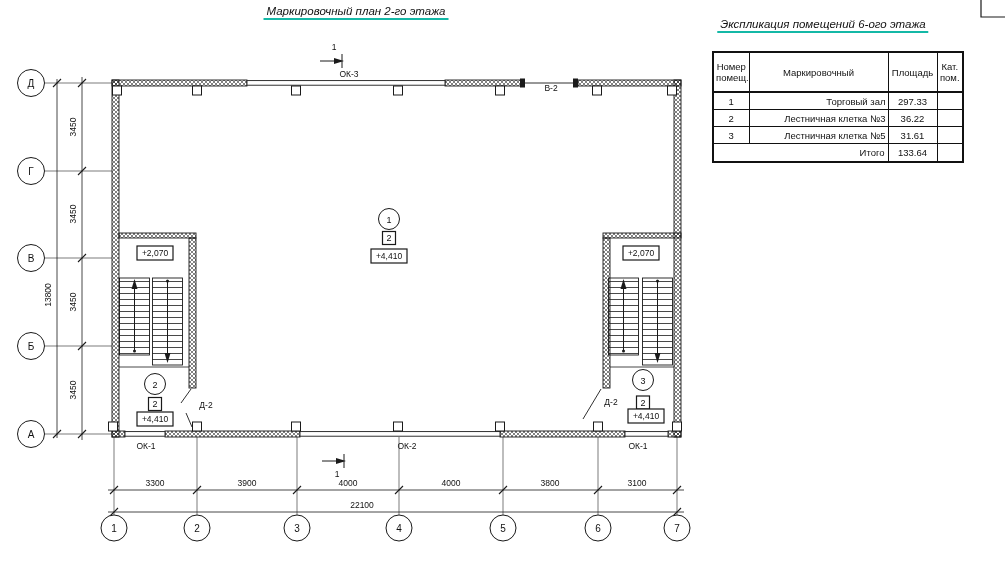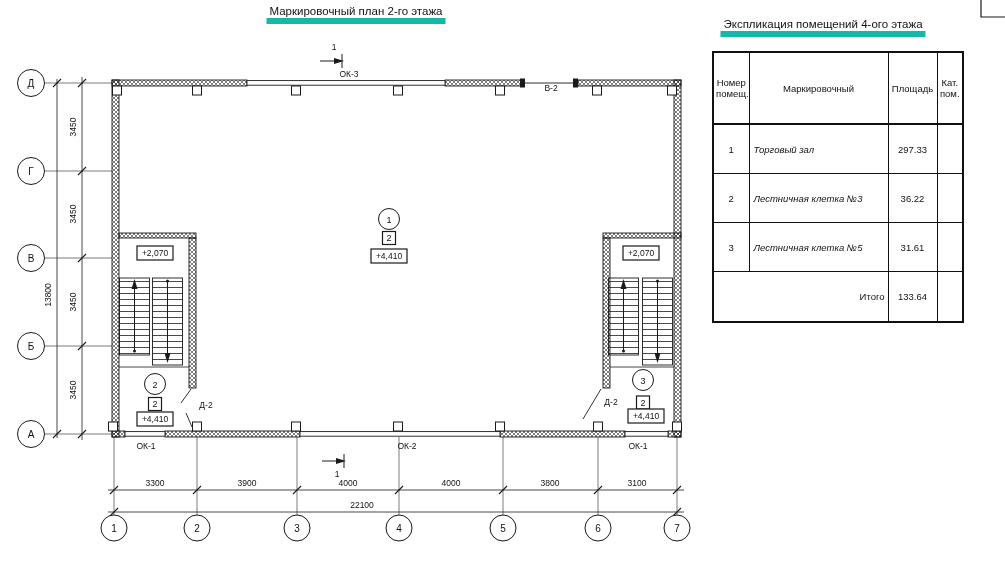--- a/index.html
+++ b/index.html
@@ -1,50 +1,50 @@
 <!DOCTYPE html>
 <html><head>
 <meta charset="utf-8">
 <style>
   html,body{margin:0;padding:0;}
   body{
     width:1005px;height:582px;position:relative;background:#ffffff;
     font-family:"Liberation Sans",sans-serif;color:#111;overflow:hidden;
   }
   .title{
-    position:absolute;font-size:11.5px;white-space:nowrap;
-    border-bottom:6px solid #14b8a6;padding:0 3px 1px;transform:translateX(-50%);
+    position:absolute;font-style:italic;font-size:11.5px;white-space:nowrap;
+    border-bottom:2px solid #14b8a6;padding:0 3px 1px;transform:translateX(-50%);
   }
   #plan-title{left:356px;top:5px;}
   #table-title{left:823px;top:18px;}
   svg.plan{position:absolute;left:0;top:0;}
   table.expl{
     position:absolute;left:712px;top:51px;width:250px;border-collapse:collapse;
     font-size:9.5px;table-layout:fixed;border:2px solid #111;
   }
   .expl th,.expl td{
-    border:1px solid #111;padding:16px 2px;font-weight:normal;
+    border:1px solid #111;padding:0 2px;font-weight:normal;
     overflow:hidden;white-space:nowrap;text-align:center;vertical-align:middle;
   }
   .expl thead th{height:38px;border-bottom:2px solid #111;}
   .expl tbody td{height:16px;}
-  .expl .c-name{text-align:left;padding-left:4px;font-style:italic;}
+  .expl .c-name{text-align:right;padding-left:4px;}
   .expl .total-label{text-align:right;padding-right:3px;margin-top:35px;}
   .expl tr.total td{height:17px;}
   svg text{fill:#111;font-family:"Liberation Sans",sans-serif;}
   .dimtxt{font-size:8.5px;}
   .lbltxt{font-size:8.5px;}
   .axtxt{font-size:10px;}
   .mrktxt{font-size:9px;}
 </style>
 </head>
 <body>
 
 <div class="title" id="plan-title">Маркировочный план 2-го этажа</div>
-<div class="title" id="table-title">Экспликация помещений 4-ого этажа</div>
+<div class="title" id="table-title">Экспликация помещений 6-ого этажа</div>
 
 <table class="expl">
   <colgroup>
       <col style="width:36px">
       <col style="width:139px">
       <col style="width:49px">
       <col style="width:26px">
     </colgroup>
   <thead>
     <tr>

